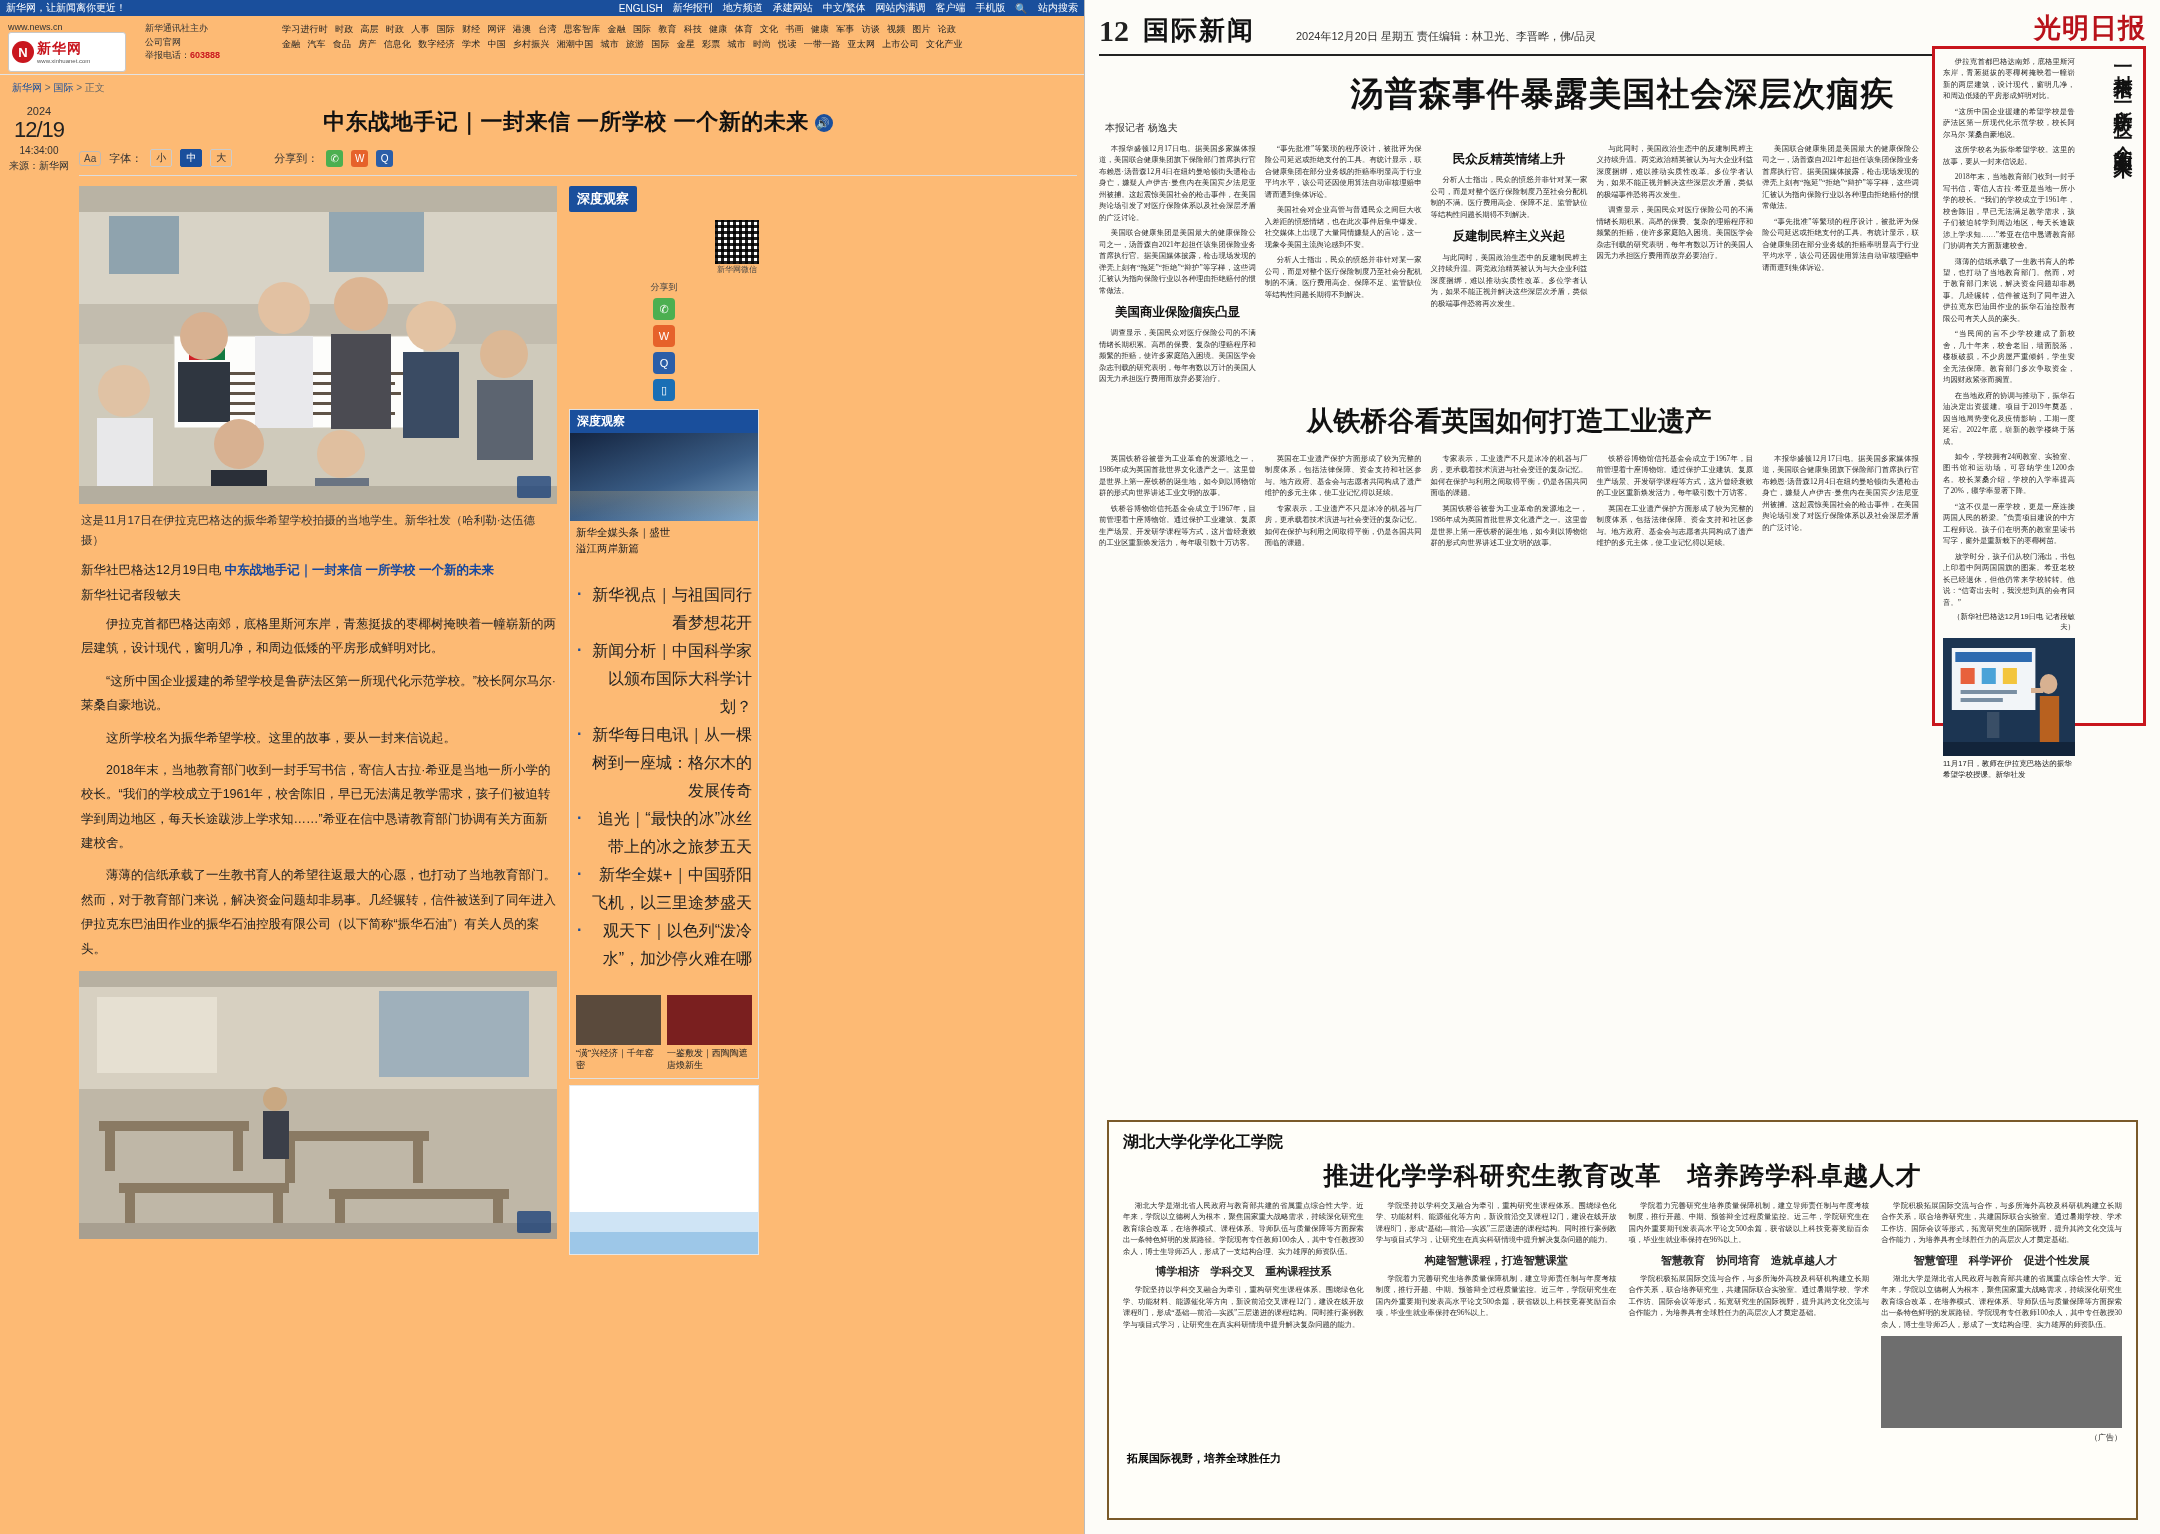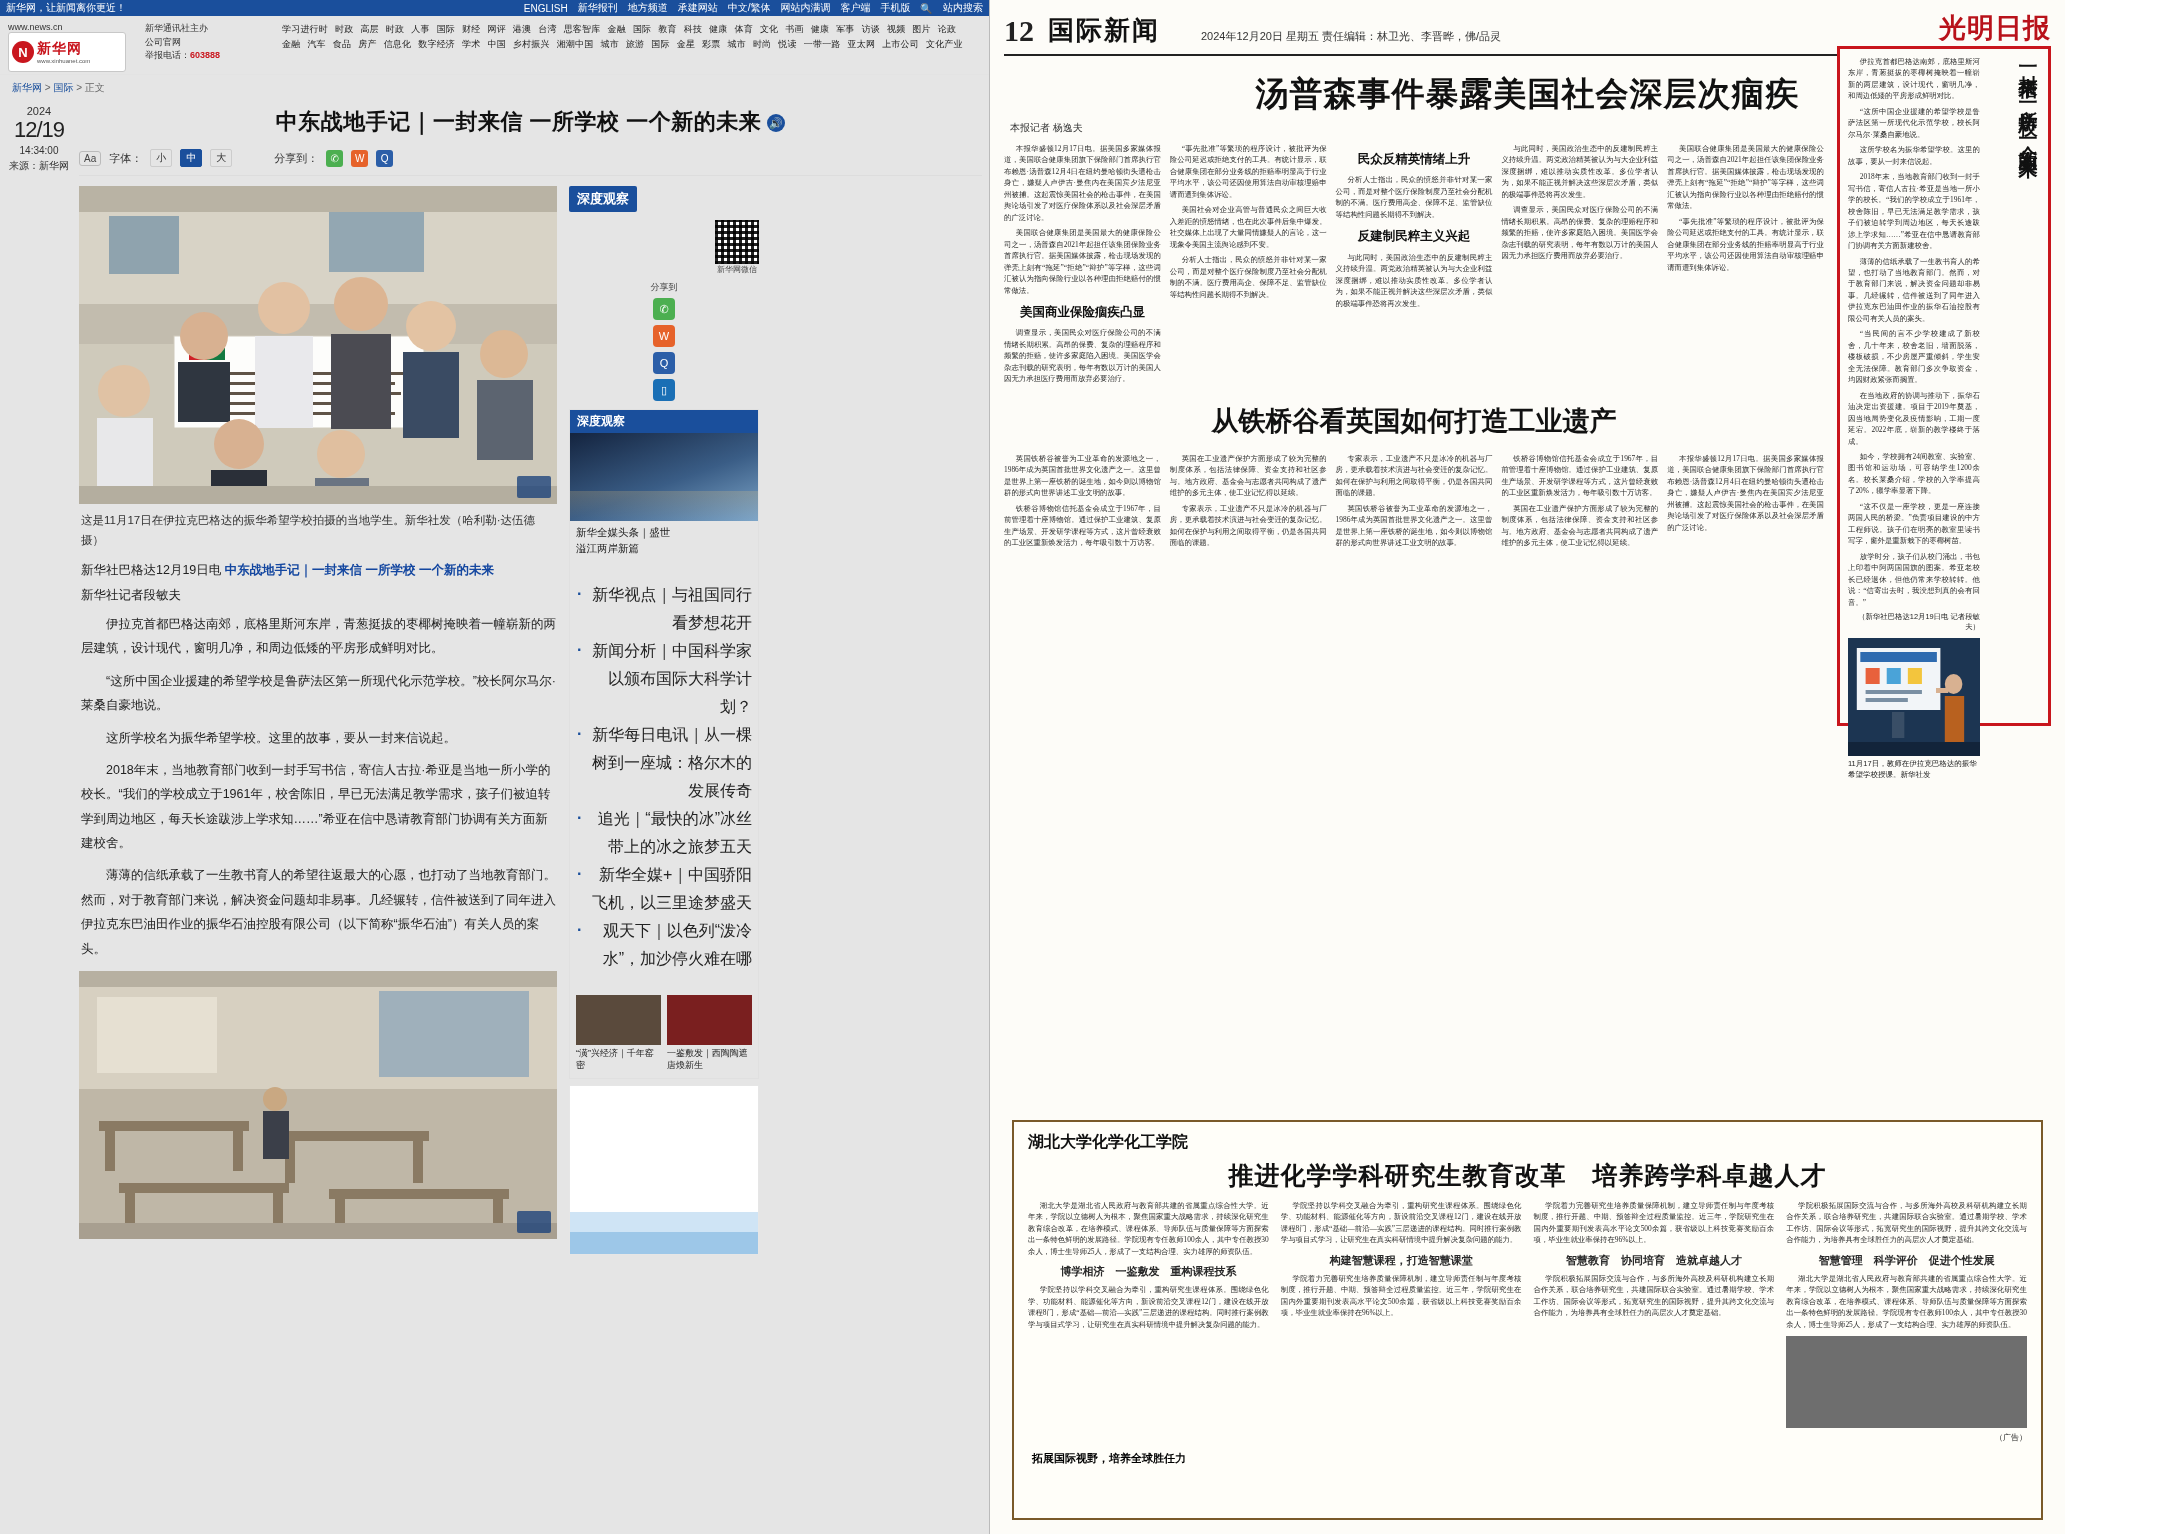--- a/index.html
+++ b/index.html
@@ -6,21 +6,21 @@
   html, body { margin:0; padding:0; }
   body {
     width:2160px; height:1534px;
     font-family:"Liberation Sans", sans-serif;
     background:#fff;
     overflow:hidden;
   }
   .screen { position:relative; width:2160px; height:1534px; display:flex; }
 
   
-  .web { width:990px; height:1534px; position:relative; background:#e5e5e5; overflow:hidden; border-right:1px solid #bbb; }
+  .web { width:1085px; height:1534px; position:relative; background:#fdba74; overflow:hidden; border-right:1px solid #bbb; }
 
   .topbar {
     height:16px; background:#1a4f9c; color:#fff; font-size:10px;
     display:flex; align-items:center; padding:0 6px; gap:8px;
   }
   .topbar .tb-left { font-size:10px; }
   .topbar .tb-menu { margin-left:auto; display:flex; gap:10px; align-items:center; font-size:10px;justify-content:space-between; }
   .topbar .tb-menu span { white-space:nowrap; }
 
   .headwrap { display:flex; padding:6px 8px 2px 8px; gap:17px; align-items:flex-start; }
@@ -501,21 +501,21 @@
       </div>
       <div class="feat-title">一封来信 一所学校 一个新的未来</div>
     </div>
 
     <div class="advert">
       <div class="ad-org">湖北大学化学化工学院</div>
       <div class="ad-title">推进化学学科研究生教育改革　培养跨学科卓越人才</div>
       <div class="ad-cols">
         <div class="ad-col tx">
           <p>湖北大学是湖北省人民政府与教育部共建的省属重点综合性大学。近年来，学院以立德树人为根本，聚焦国家重大战略需求，持续深化研究生教育综合改革，在培养模式、课程体系、导师队伍与质量保障等方面探索出一条特色鲜明的发展路径。学院现有专任教师100余人，其中专任教授30余人，博士生导师25人，形成了一支结构合理、实力雄厚的师资队伍。</p>
-          <div class="ad-h">博学相济　一鉴敷发　重构课程技系</div>
+          <div class="ad-h">博学相济　学科交叉　重构课程技系</div>
           <p>学院坚持以学科交叉融合为牵引，重构研究生课程体系。围绕绿色化学、功能材料、能源催化等方向，新设前沿交叉课程12门，建设在线开放课程8门，形成“基础—前沿—实践”三层递进的课程结构。同时推行案例教学与项目式学习，让研究生在真实科研情境中提升解决复杂问题的能力。</p>
         </div>
         <div class="ad-col tx">
           <p>学院坚持以学科交叉融合为牵引，重构研究生课程体系。围绕绿色化学、功能材料、能源催化等方向，新设前沿交叉课程12门，建设在线开放课程8门，形成“基础—前沿—实践”三层递进的课程结构。同时推行案例教学与项目式学习，让研究生在真实科研情境中提升解决复杂问题的能力。</p>
           <div class="ad-h">构建智慧课程，打造智慧课堂</div>
           <p>学院着力完善研究生培养质量保障机制，建立导师责任制与年度考核制度，推行开题、中期、预答辩全过程质量监控。近三年，学院研究生在国内外重要期刊发表高水平论文500余篇，获省级以上科技竞赛奖励百余项，毕业生就业率保持在96%以上。</p>
         </div>
         <div class="ad-col tx">
           <p>学院着力完善研究生培养质量保障机制，建立导师责任制与年度考核制度，推行开题、中期、预答辩全过程质量监控。近三年，学院研究生在国内外重要期刊发表高水平论文500余篇，获省级以上科技竞赛奖励百余项，毕业生就业率保持在96%以上。</p>
           <div class="ad-h">智慧教育　协同培育　造就卓越人才</div>

